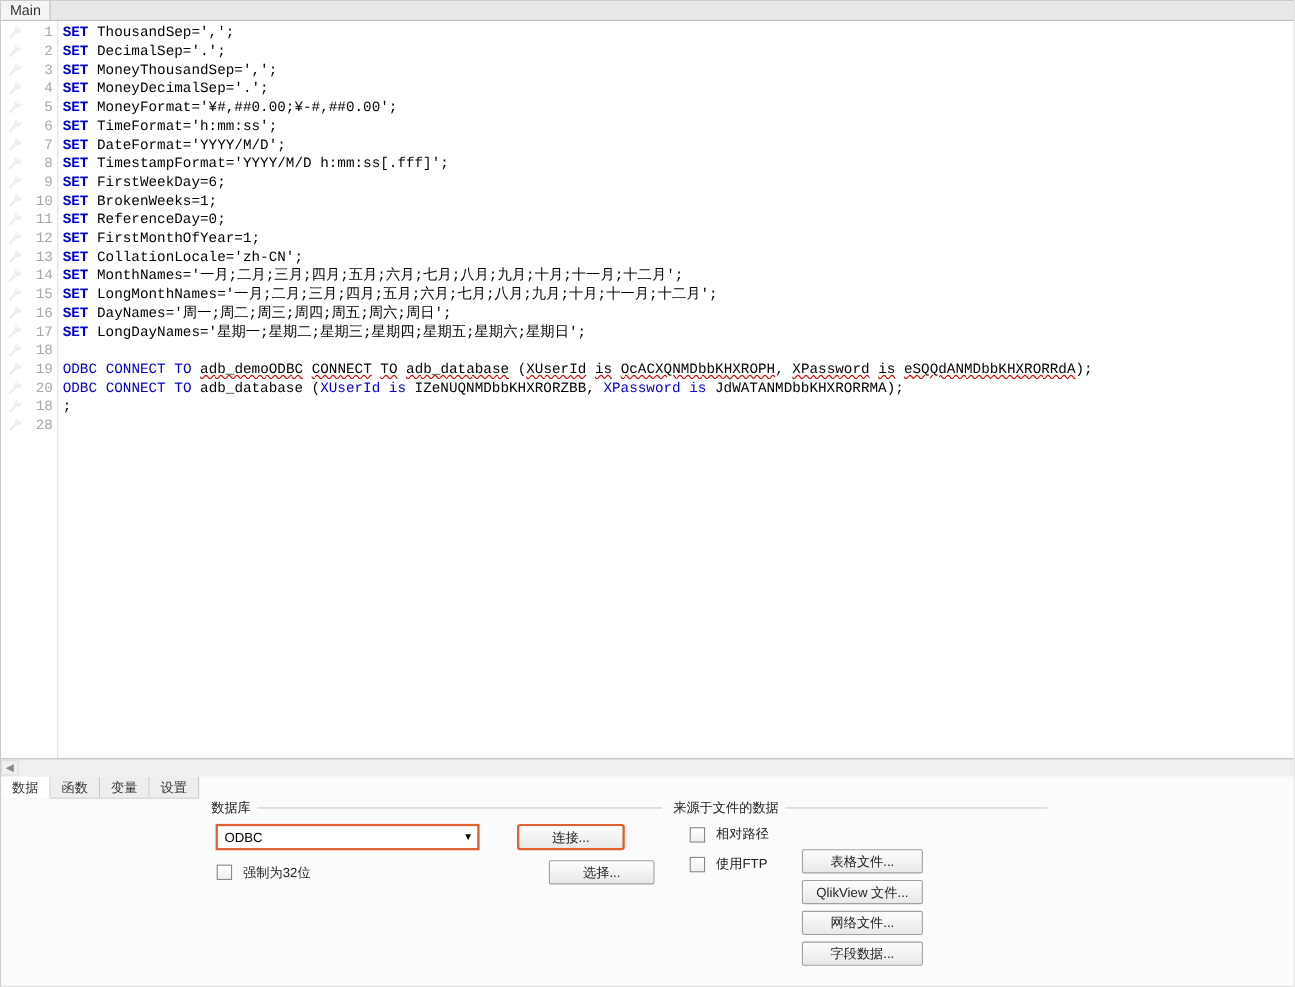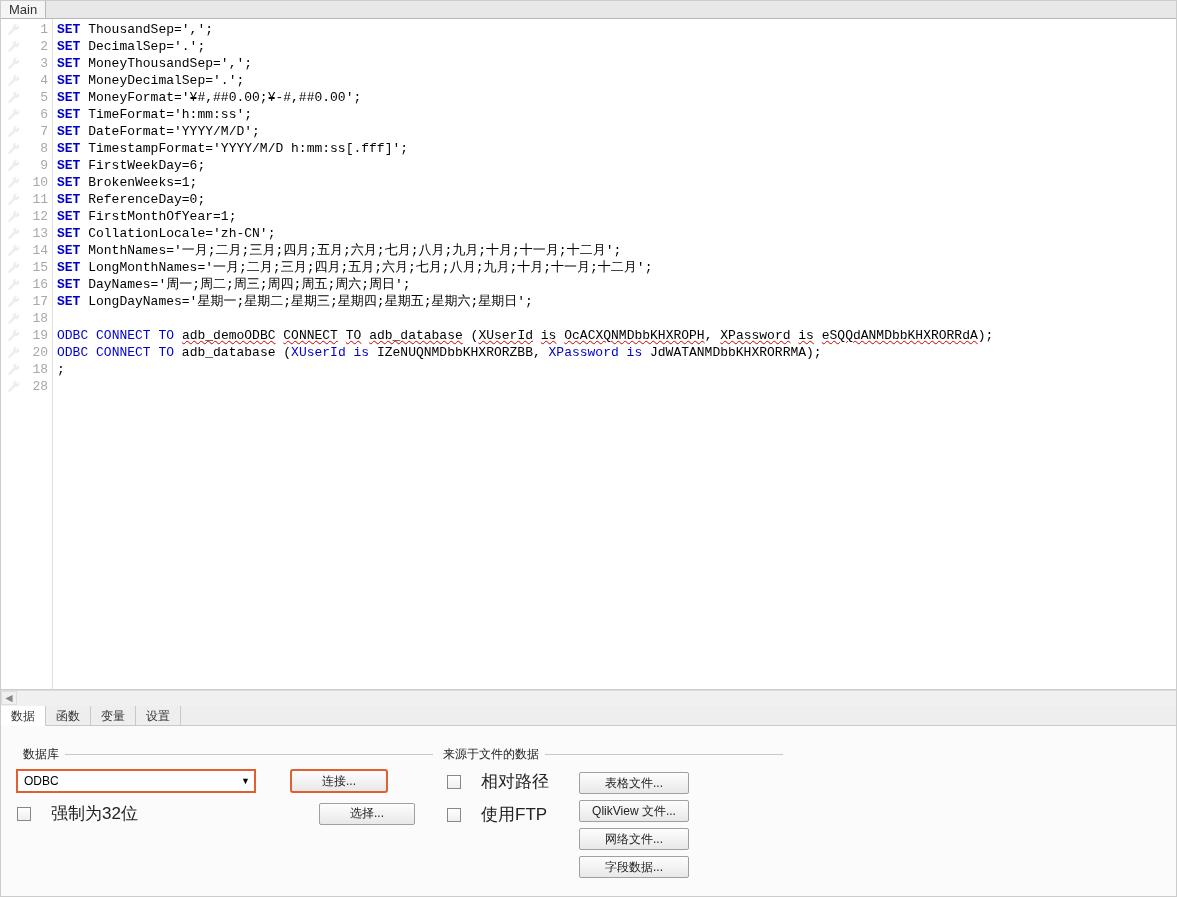--- a/index.html
+++ b/index.html
@@ -93,21 +93,21 @@
   left: 0; top: 0;
   width: 16px; height: 14px;
   display:flex; align-items:center; justify-content:center;
   color:#888;
   border:1px solid #ddd;
 }
 .bottom-panel {
   height: 190px;
   background: #fbfbfb;
   display: flex;
-  flex-direction: column;
+  flex-direction: row;
 }
 .bottom-tabs {
   height: 20px;
   background: #eee;
   display: flex;
   border-bottom: 1px solid #c8c8c8;
 }
 .bottom-tab {
   padding: 2px 10px;
   border-right: 1px solid #c8c8c8;
@@ -128,21 +128,21 @@
 }
 fieldset {
   border: none;
   position: relative;
   padding: 14px 6px 6px;
   margin-right: 10px;
 }
 fieldset .legend-line {
   position: absolute;
   top: 8px;
-  left: 12px;
+  left: 1px;
   width: 100%;
   display: flex;
   align-items: center;
 }
 fieldset .legend-line span {
   font-size: 12px;
   color: #222;
   background: #fbfbfb;
   padding-right: 6px;
 }
@@ -177,21 +177,21 @@
   display: inline-flex;
   align-items: center;
   justify-content: center;
 }
 .checkbox {
   width: 14px; height: 14px;
   border: 1px solid #888;
   background: linear-gradient(#fff, #eee);
   display: inline-block;
 }
-.cb-row { display:flex; align-items:center; gap:20px; margin-top:10px; font-size:17px; color:#222;text-align:center;}
+.cb-row { display:flex; align-items:center; gap:10px; margin-top:10px; font-size:12px; color:#222;text-align:center;}
 .file-buttons { display:flex; flex-direction:column; gap:6px; margin-top:4px; margin-left: 30px; }
 .center-col { display:flex; flex-direction:column; margin-top: 4px; margin-left: 10px;}
 </style>
 </head>
 <body>
 
 <div class="window">
   <div class="top-tabs">
     <div class="top-tab">Main</div>
   </div>

